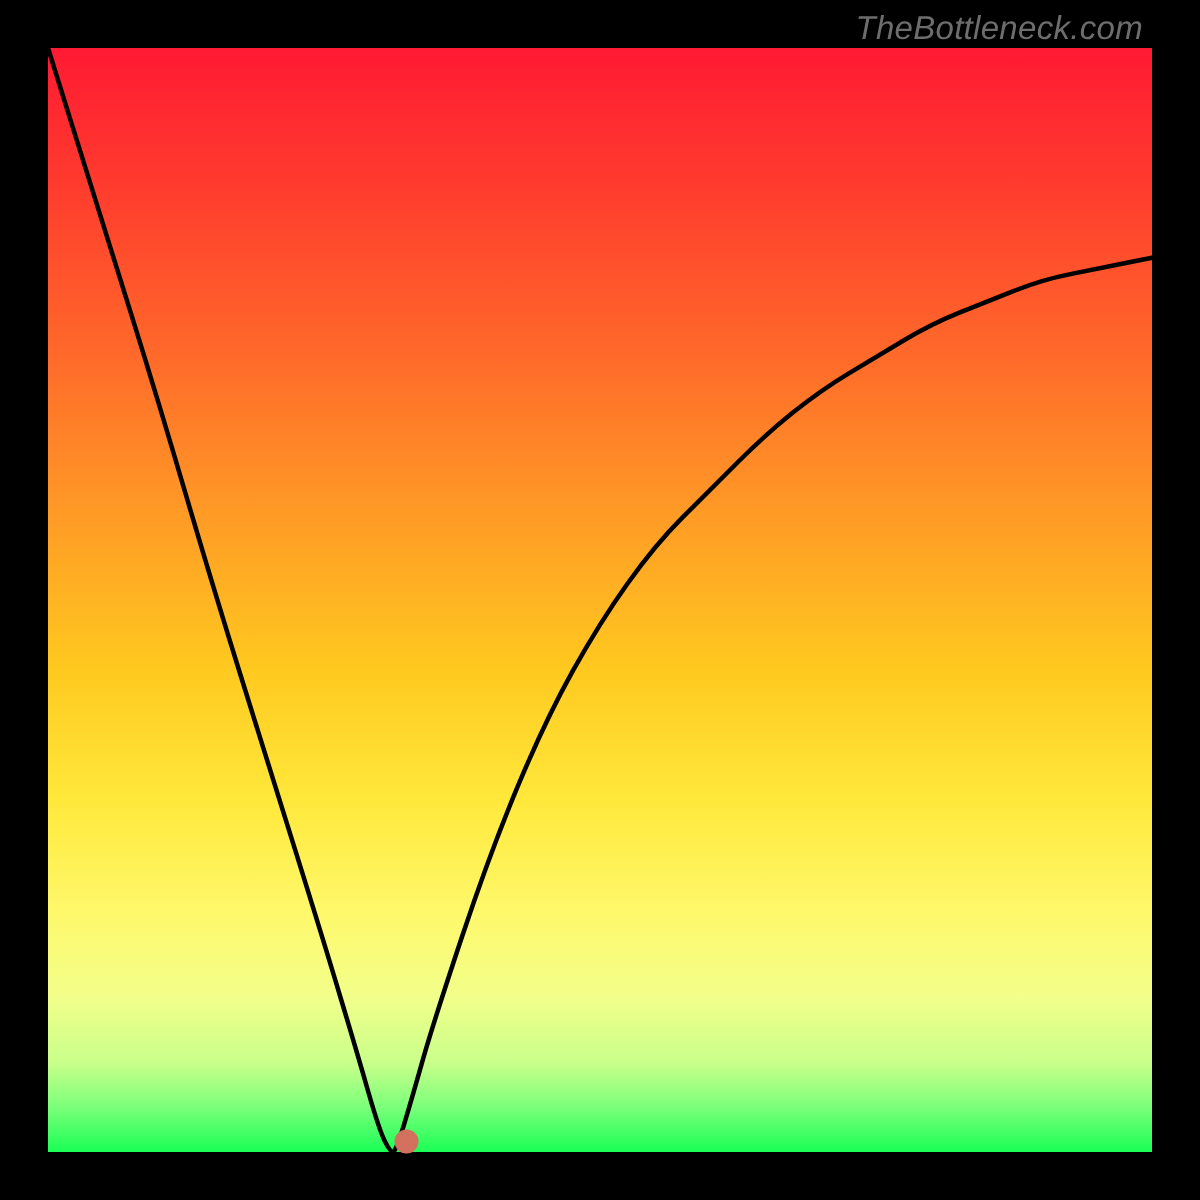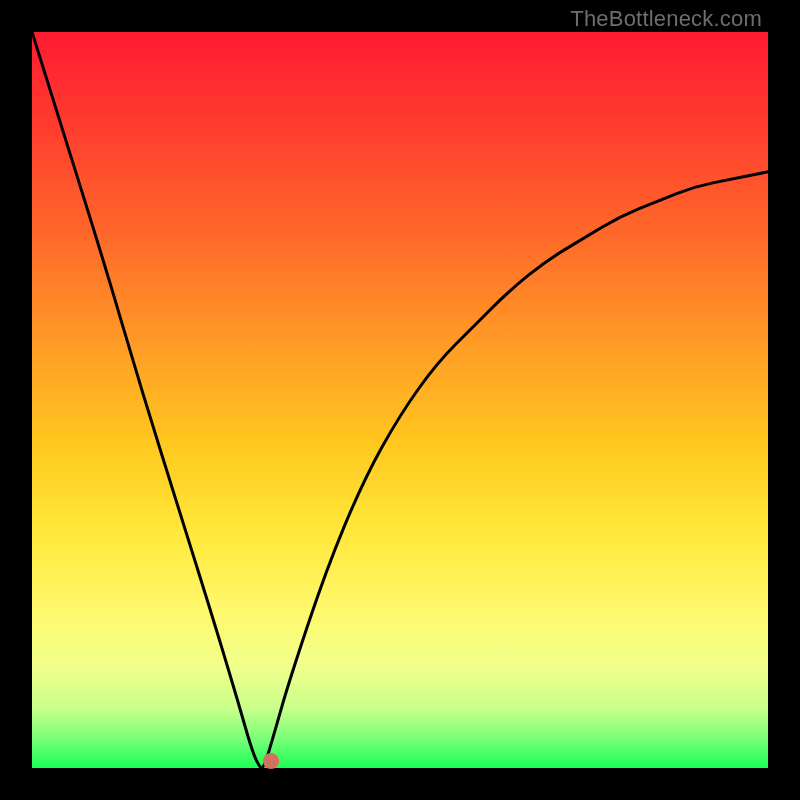--- a/index.html
+++ b/index.html
@@ -11,20 +11,21 @@
     overflow: hidden;
     font-family: Arial, Helvetica, sans-serif;
   }
   .frame {
     position: absolute;
     top: 0;
     left: 0;
     width: 800px;
     height: 800px;
     background: #000;
+    font-style: italic;
   }
   .plot-area {
     position: absolute;
     top: 32px;
     left: 32px;
     width: 736px;
     height: 736px;
     
     background: linear-gradient(
       to bottom,

